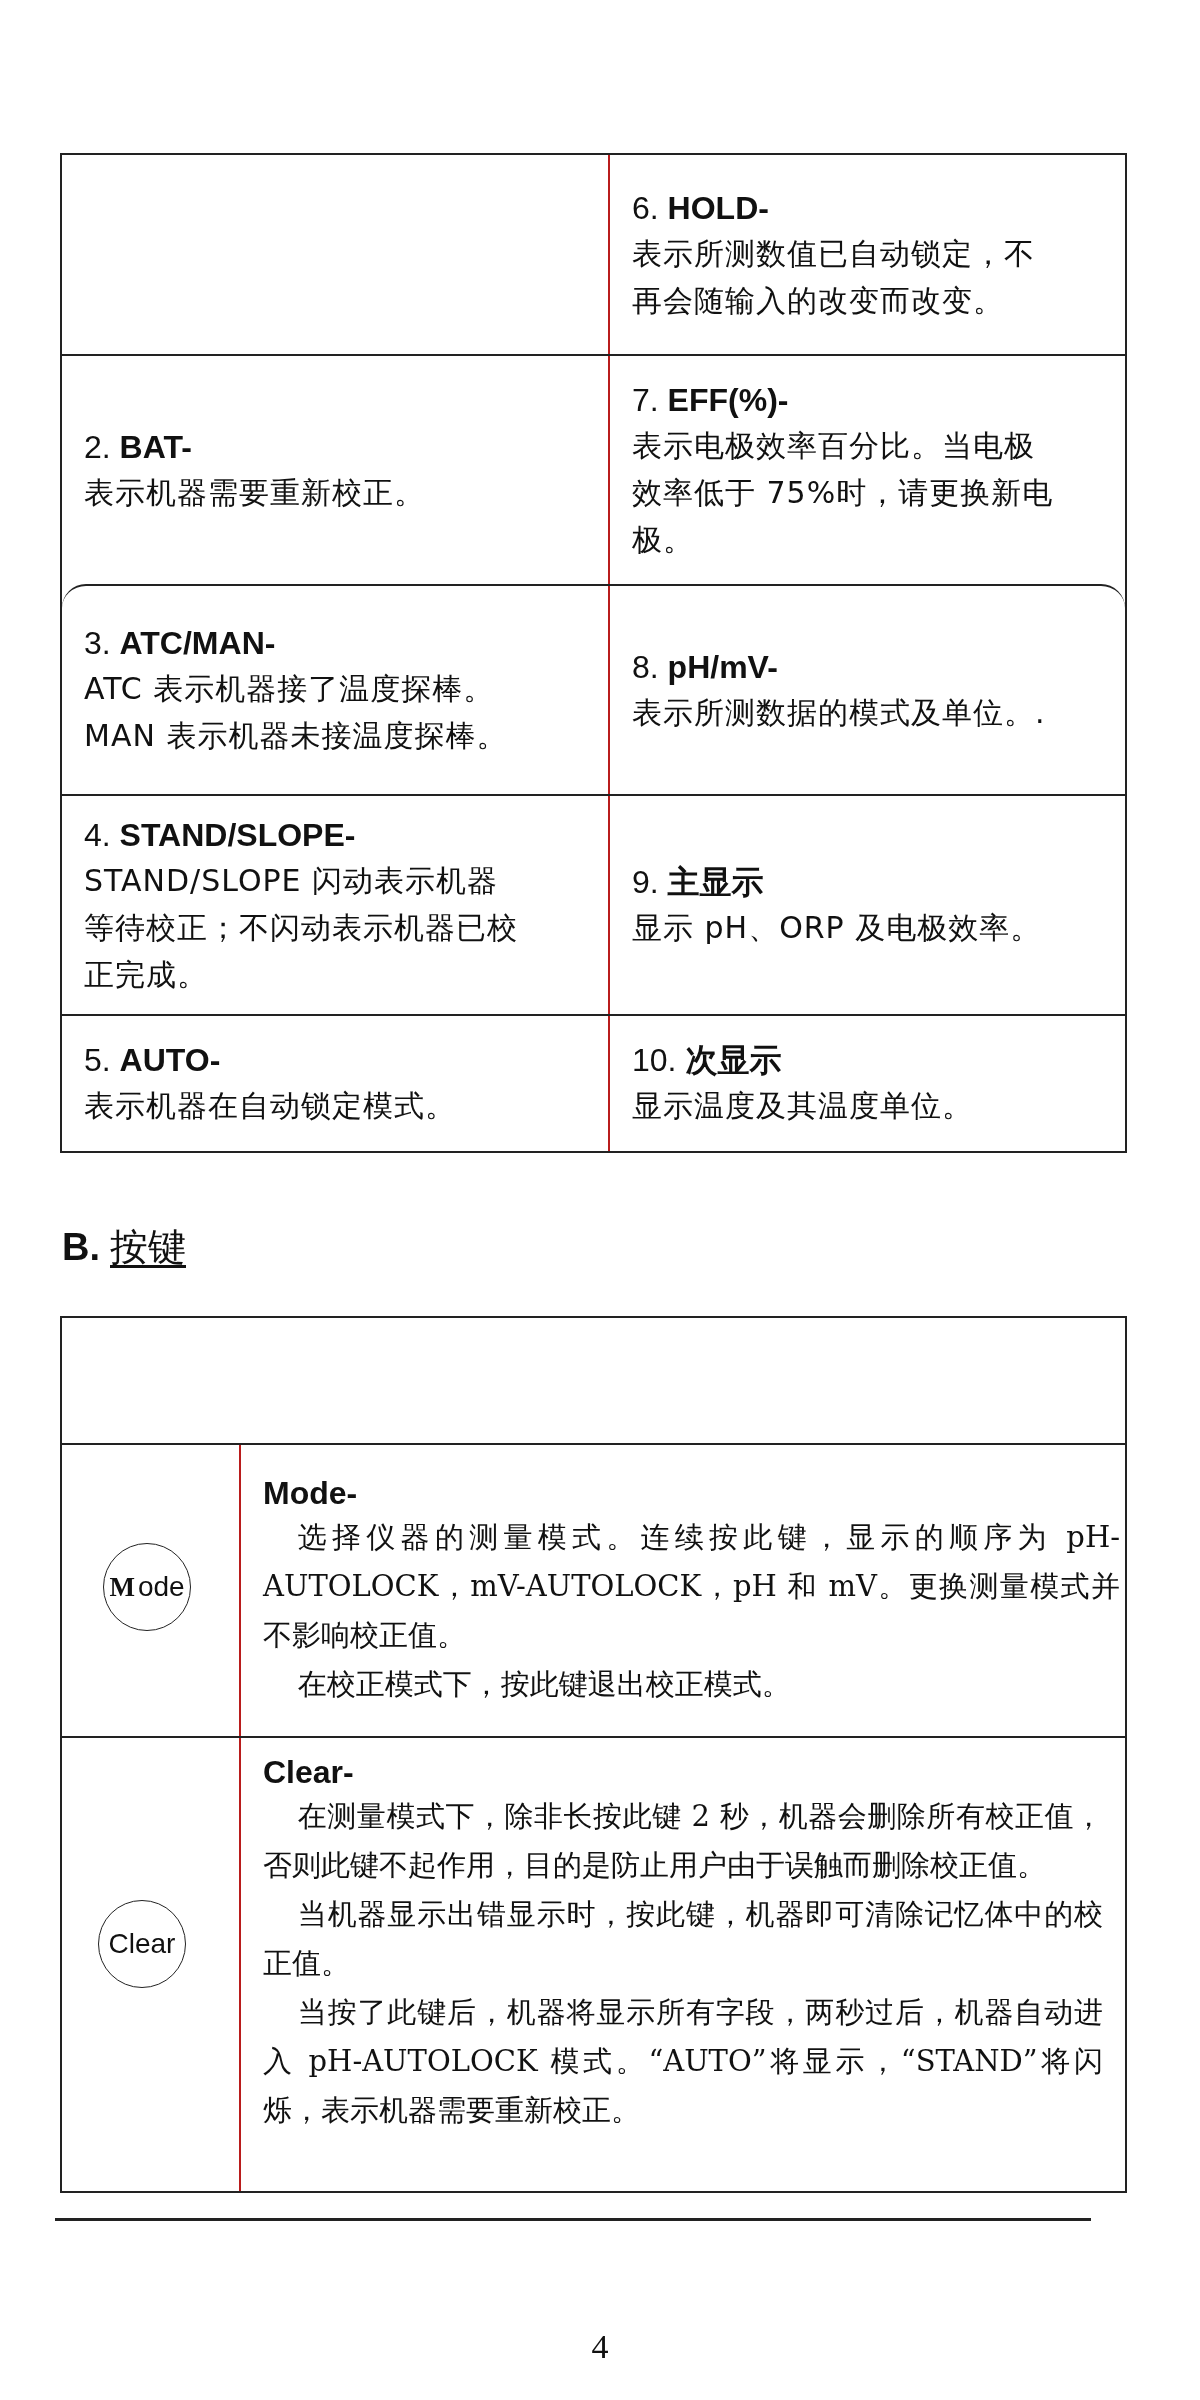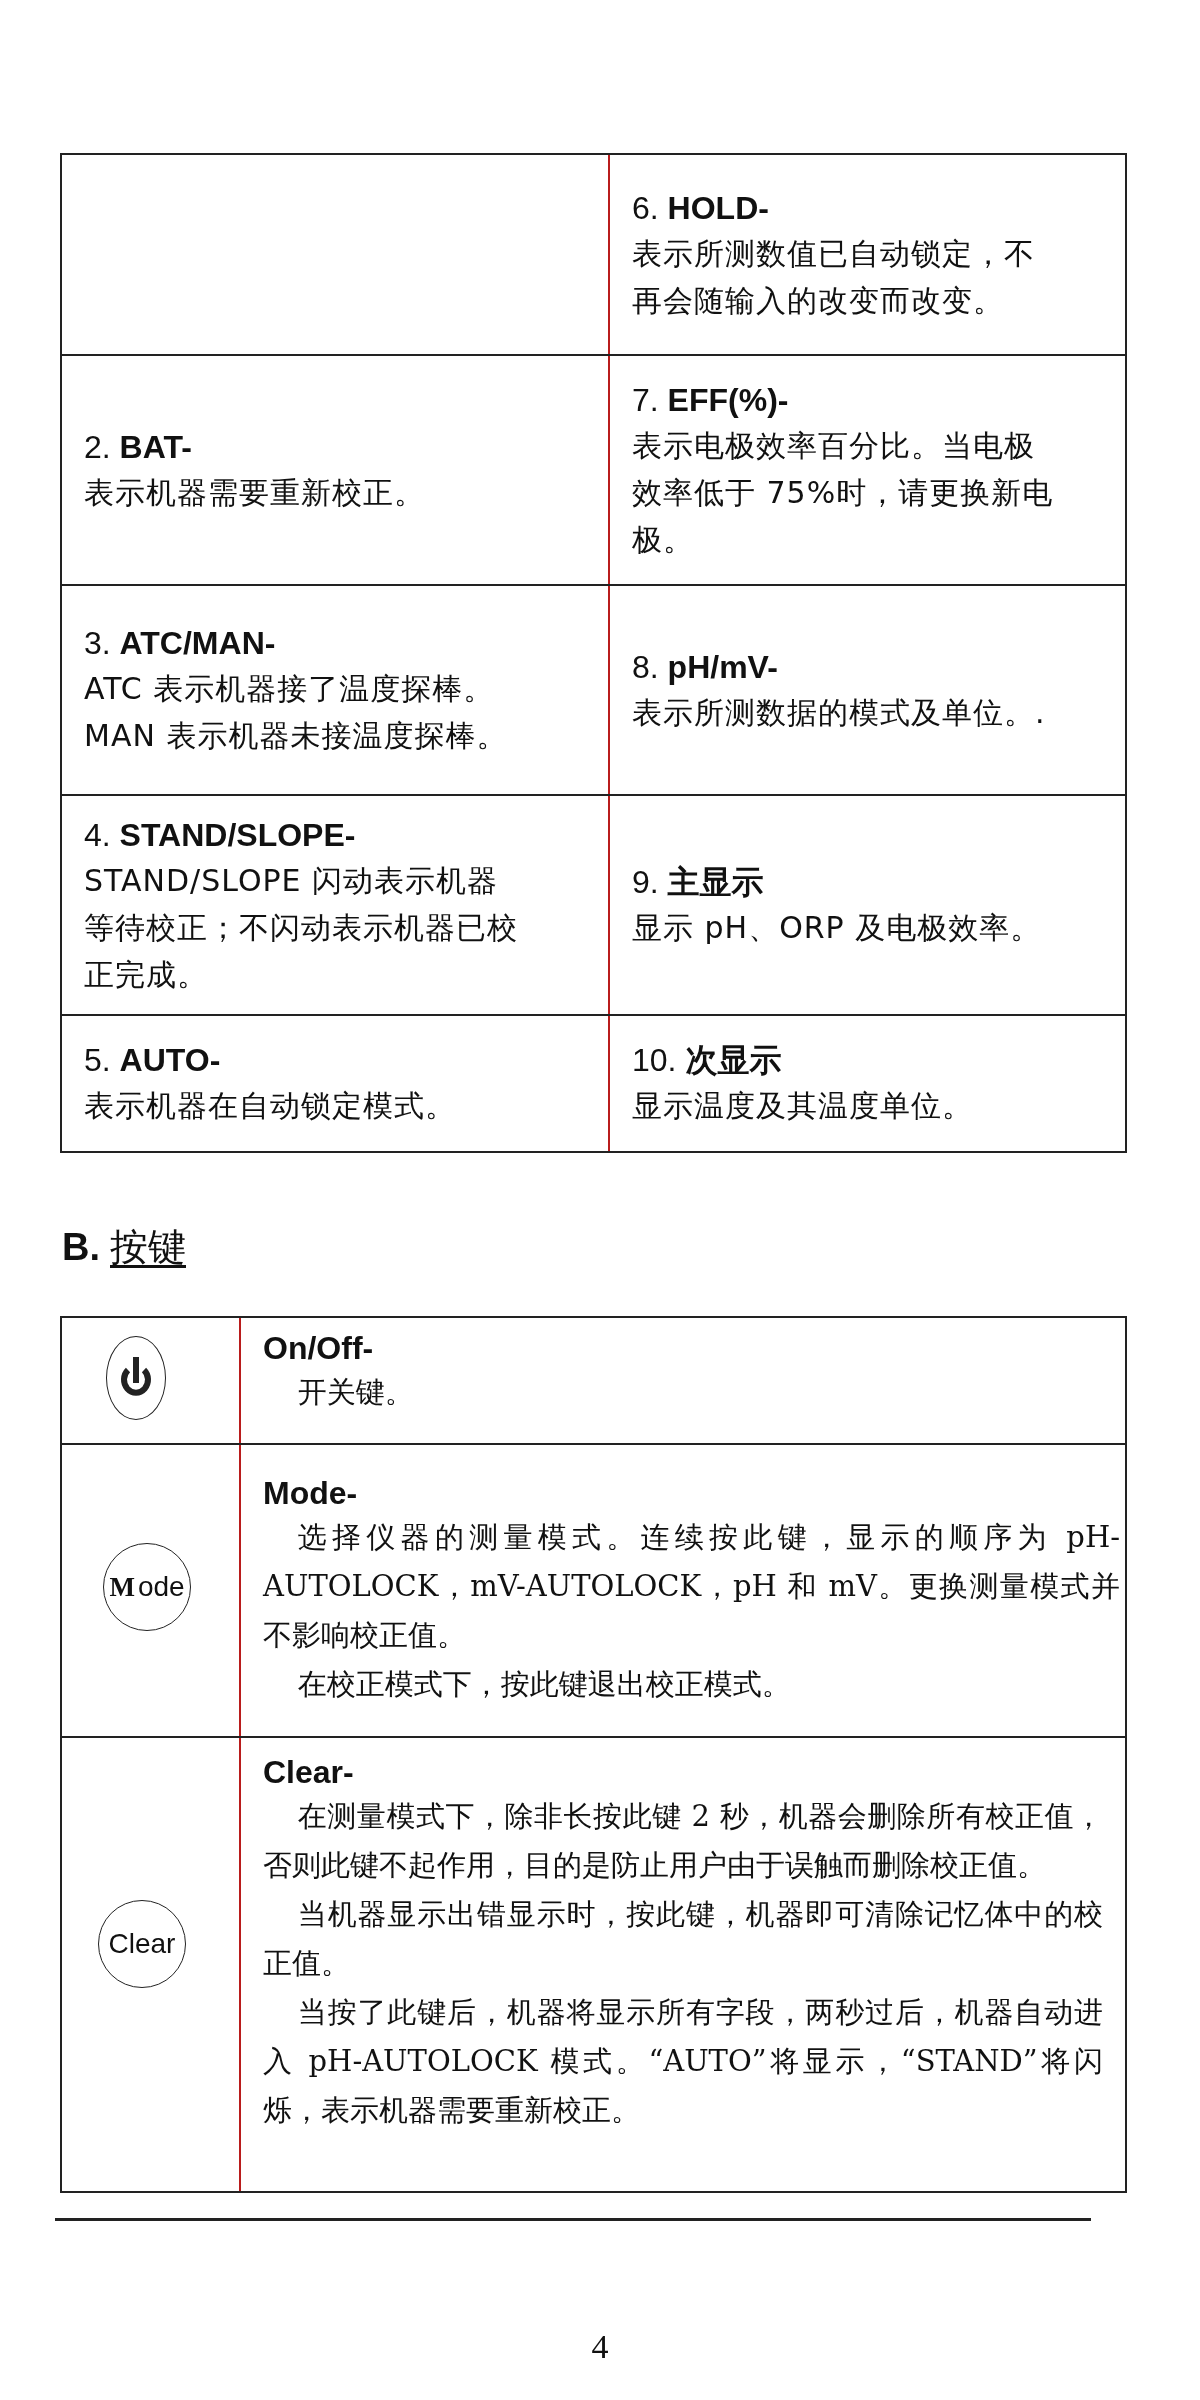--- a/index.html
+++ b/index.html
@@ -44,21 +44,21 @@
       <div class="desc">表示机器需要重新校正。</div>
     </div>
     <div class="cell right" style="left:546px; right:0;">
       <div class="ttl"><span>7.</span> <b>EFF(%)-</b></div>
       <div class="desc">表示电极效率百分比。当电极</div>
       <div class="desc">效率低于 75%时，请更换新电</div>
       <div class="desc">极。</div>
     </div>
   </div>
 
-  <div class="row" style="top:429px; height:210px;">
+  <div class="row" style="top:429px; height:210px;border-radius:24px;">
     <div class="cell" style="left:0; width:546px;">
       <div class="ttl"><span>3.</span> <b>ATC/MAN-</b></div>
       <div class="desc">ATC 表示机器接了温度探棒。</div>
       <div class="desc">MAN 表示机器未接温度探棒。</div>
     </div>
     <div class="cell right" style="left:546px; right:0;">
       <div class="ttl"><span>8.</span> <b>pH/mV-</b></div>
       <div class="desc">表示所测数据的模式及单位。.</div>
     </div>
   </div>
@@ -87,36 +87,20 @@
     </div>
   </div>
 </div>
 
 <div class="heading">
   <span>B.</span><span class="u">按键</span>
 </div>
 
 <div class="tbl" style="left:60px; top:1316px; width:1067px; height:877px;">
 
-  <div class="row first" style="top:0; height:125px;">
-    <div class="cell" style="left:0; width:177px; padding:0;">
-      <div class="icon-circle" style="left:44px; top:18px; width:60px; height:84px;">
-        <svg width="36" height="50" viewBox="0 0 36 50">
-          <path d="M10 17 A12 13 0 1 0 26 17" fill="none" stroke="#222" stroke-width="6"></path>
-          <rect x="15" y="4" width="6" height="26" fill="#222"></rect>
-        </svg>
-      </div>
-    </div>
-    <div class="cell right" style="left:177px; right:0; justify-content:flex-start; padding-top:10px; padding-left:22px; padding-right:22px;">
-      <div class="key-title">On/Off-</div>
-      <div class="key-desc">
-        <p class="indent">开关键。</p>
-      </div>
-    </div>
-  </div>
 
   <div class="row" style="top:125px; height:293px;">
     <div class="cell" style="left:0; width:177px; padding:0;">
       <div class="icon-circle mode-label" style="left:41px; top:98px; width:88px; height:88px;">
         <span class="m">M</span>
           <span>ode</span>
       </div>
     </div>
     <div class="cell right" style="left:177px; right:0; padding-left:22px; padding-right:5px;">
       <div class="key-title">Mode-</div>

